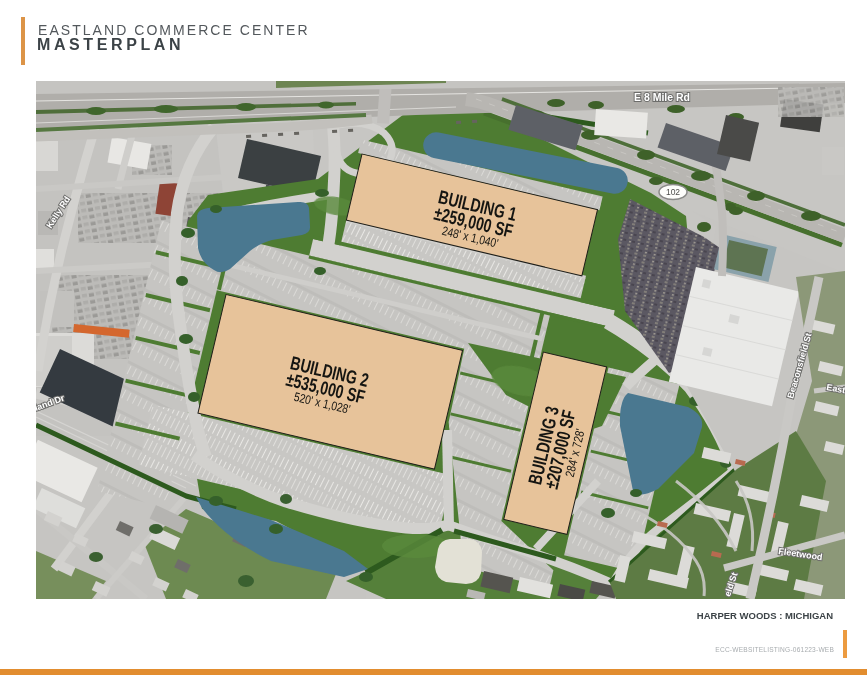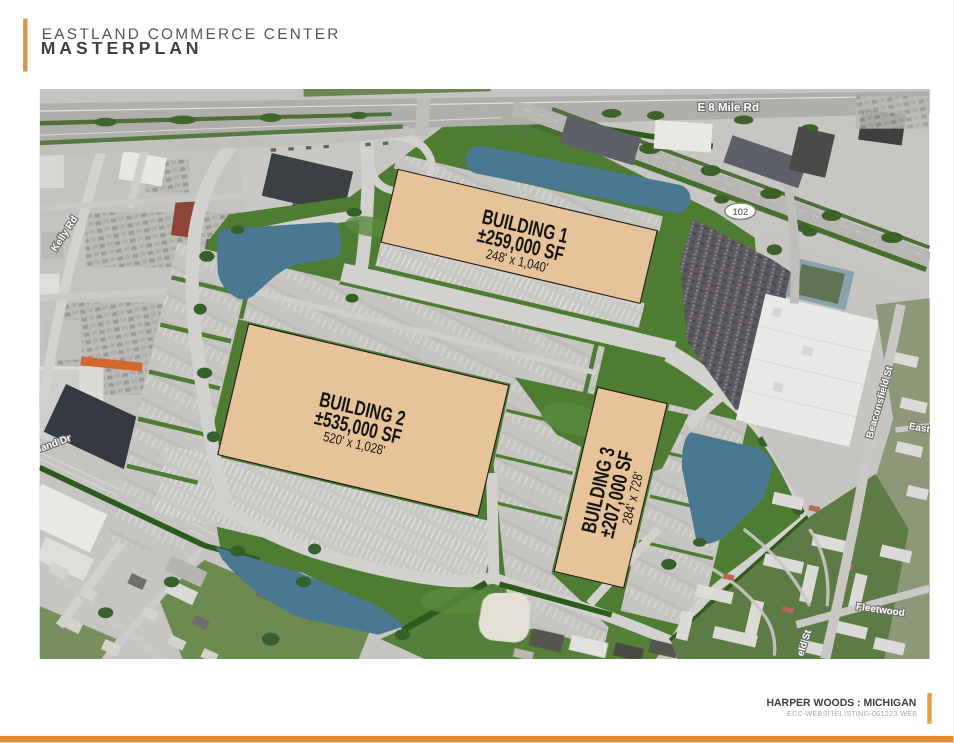--- a/index.html
+++ b/index.html
@@ -1,21 +1,21 @@
 <!DOCTYPE html>
 <html><head>
 <meta charset="utf-8">
 <style>
   html,body{margin:0;padding:0;}
   body{width:867px;height:675px;position:relative;background:#ffffff;overflow:hidden;
        font-family:"Liberation Sans", sans-serif;}
   .hbar{position:absolute;left:21px;top:17px;width:3.5px;height:48px;background:#dc9447;}
   .t1{position:absolute;left:38px;top:22px;font-size:14px;letter-spacing:2.05px;color:#53585c;}
   .t2{position:absolute;left:37px;top:36px;font-size:16px;font-weight:bold;letter-spacing:3.6px;color:#3c4347;}
-  .f1{position:absolute;right:34px;top:634px;font-size:9.5px;font-weight:bold;letter-spacing:0px;color:#3c4347;margin-left:44px;}
+  .f1{position:absolute;right:34px;top:610px;font-size:9.5px;font-weight:bold;letter-spacing:0px;color:#3c4347;margin-left:44px;}
   .f2{position:absolute;right:33px;top:645.5px;font-size:6.6px;letter-spacing:0.2px;color:#a8acaf;}
   .fbar{position:absolute;left:843px;top:630px;width:4px;height:28px;background:#ec9b40;}
   .bstrip{position:absolute;left:0;top:669px;width:867px;height:6px;background:#e28d2f;}
   #map{position:absolute;left:36px;top:81px;width:809px;height:518px;}
 </style>
 </head>
 <body>
 <div class="hbar"></div>
 <div class="t1">EASTLAND COMMERCE CENTER</div>
 <div class="t2">MASTERPLAN</div>

